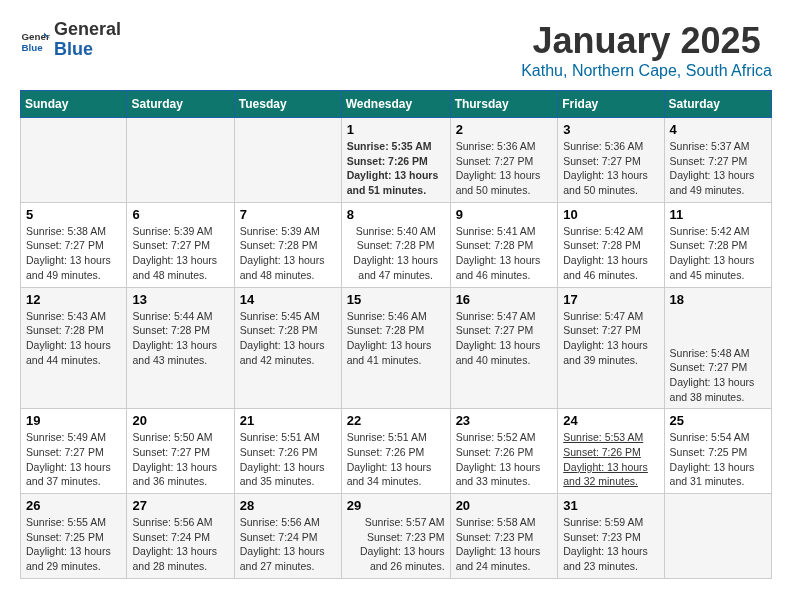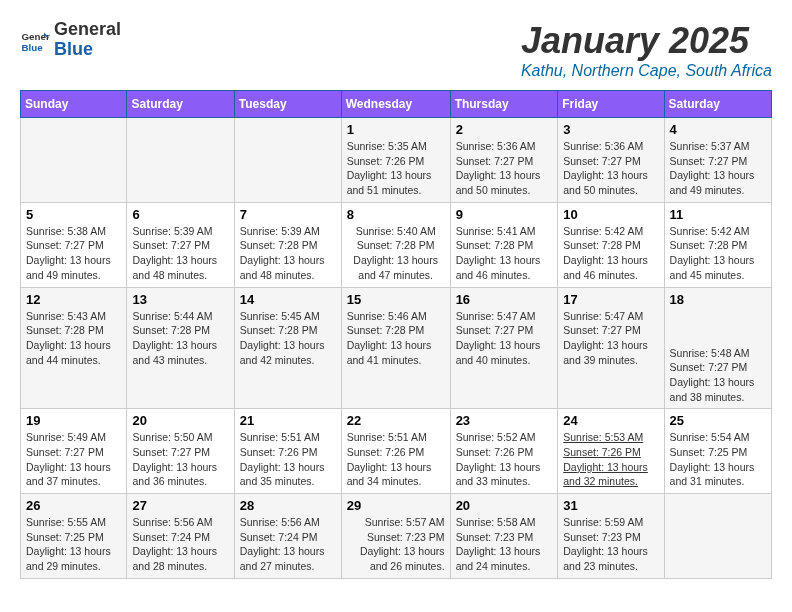--- a/index.html
+++ b/index.html
@@ -25,39 +25,38 @@
       font-weight: bold;
       color: #333;
       line-height: 1.1;
     }
     .logo-icon {
       width: 30px;
       height: 30px;
       margin-right: 4px;
     }
     .title-section {
-      text-align: left;
-      font-style: italic;
+      text-align: center;
     }
     .calendar-title {
       font-size: 36px;
       font-weight: bold;
       color: #333;
     }
     .calendar-subtitle {
       font-size: 16px;
       color: #0369a1;
     }
     table {
       width: 100%;
       border-collapse: collapse;
       font-size: 11px;
     }
     thead tr {
-      background-color: #8b5cf6;
+      background-color: #0f766e;
       color: white;
     }
     thead th {
       padding: 6px 4px;
       text-align: left;
       font-weight: bold;
       font-size: 12px;
       border: 1px solid #1a5fa8;
     }
     tbody tr {
@@ -124,21 +123,21 @@
         <th>Saturday</th>
       </tr>
   </thead>
   <tbody id="calendar-body">
   <tr>
         <td class="empty-cell"></td>
         <td class="empty-cell"></td>
         <td class="empty-cell"></td>
         <td>
           <span class="day-num">1</span>
-          <div class="day-info" style="white-space: pre-line;">Sunrise: 5:35 AM
+          <div class="day-info" style="white-space: pre-line; font-weight: bold;">Sunrise: 5:35 AM
 Sunset: 7:26 PM
 Daylight: 13 hours
 and 51 minutes.</div>
         </td>
         <td>
           <span class="day-num">2</span>
           <div class="day-info" style="white-space: pre-line;">Sunrise: 5:36 AM
 Sunset: 7:27 PM
 Daylight: 13 hours
 and 50 minutes.</div>

